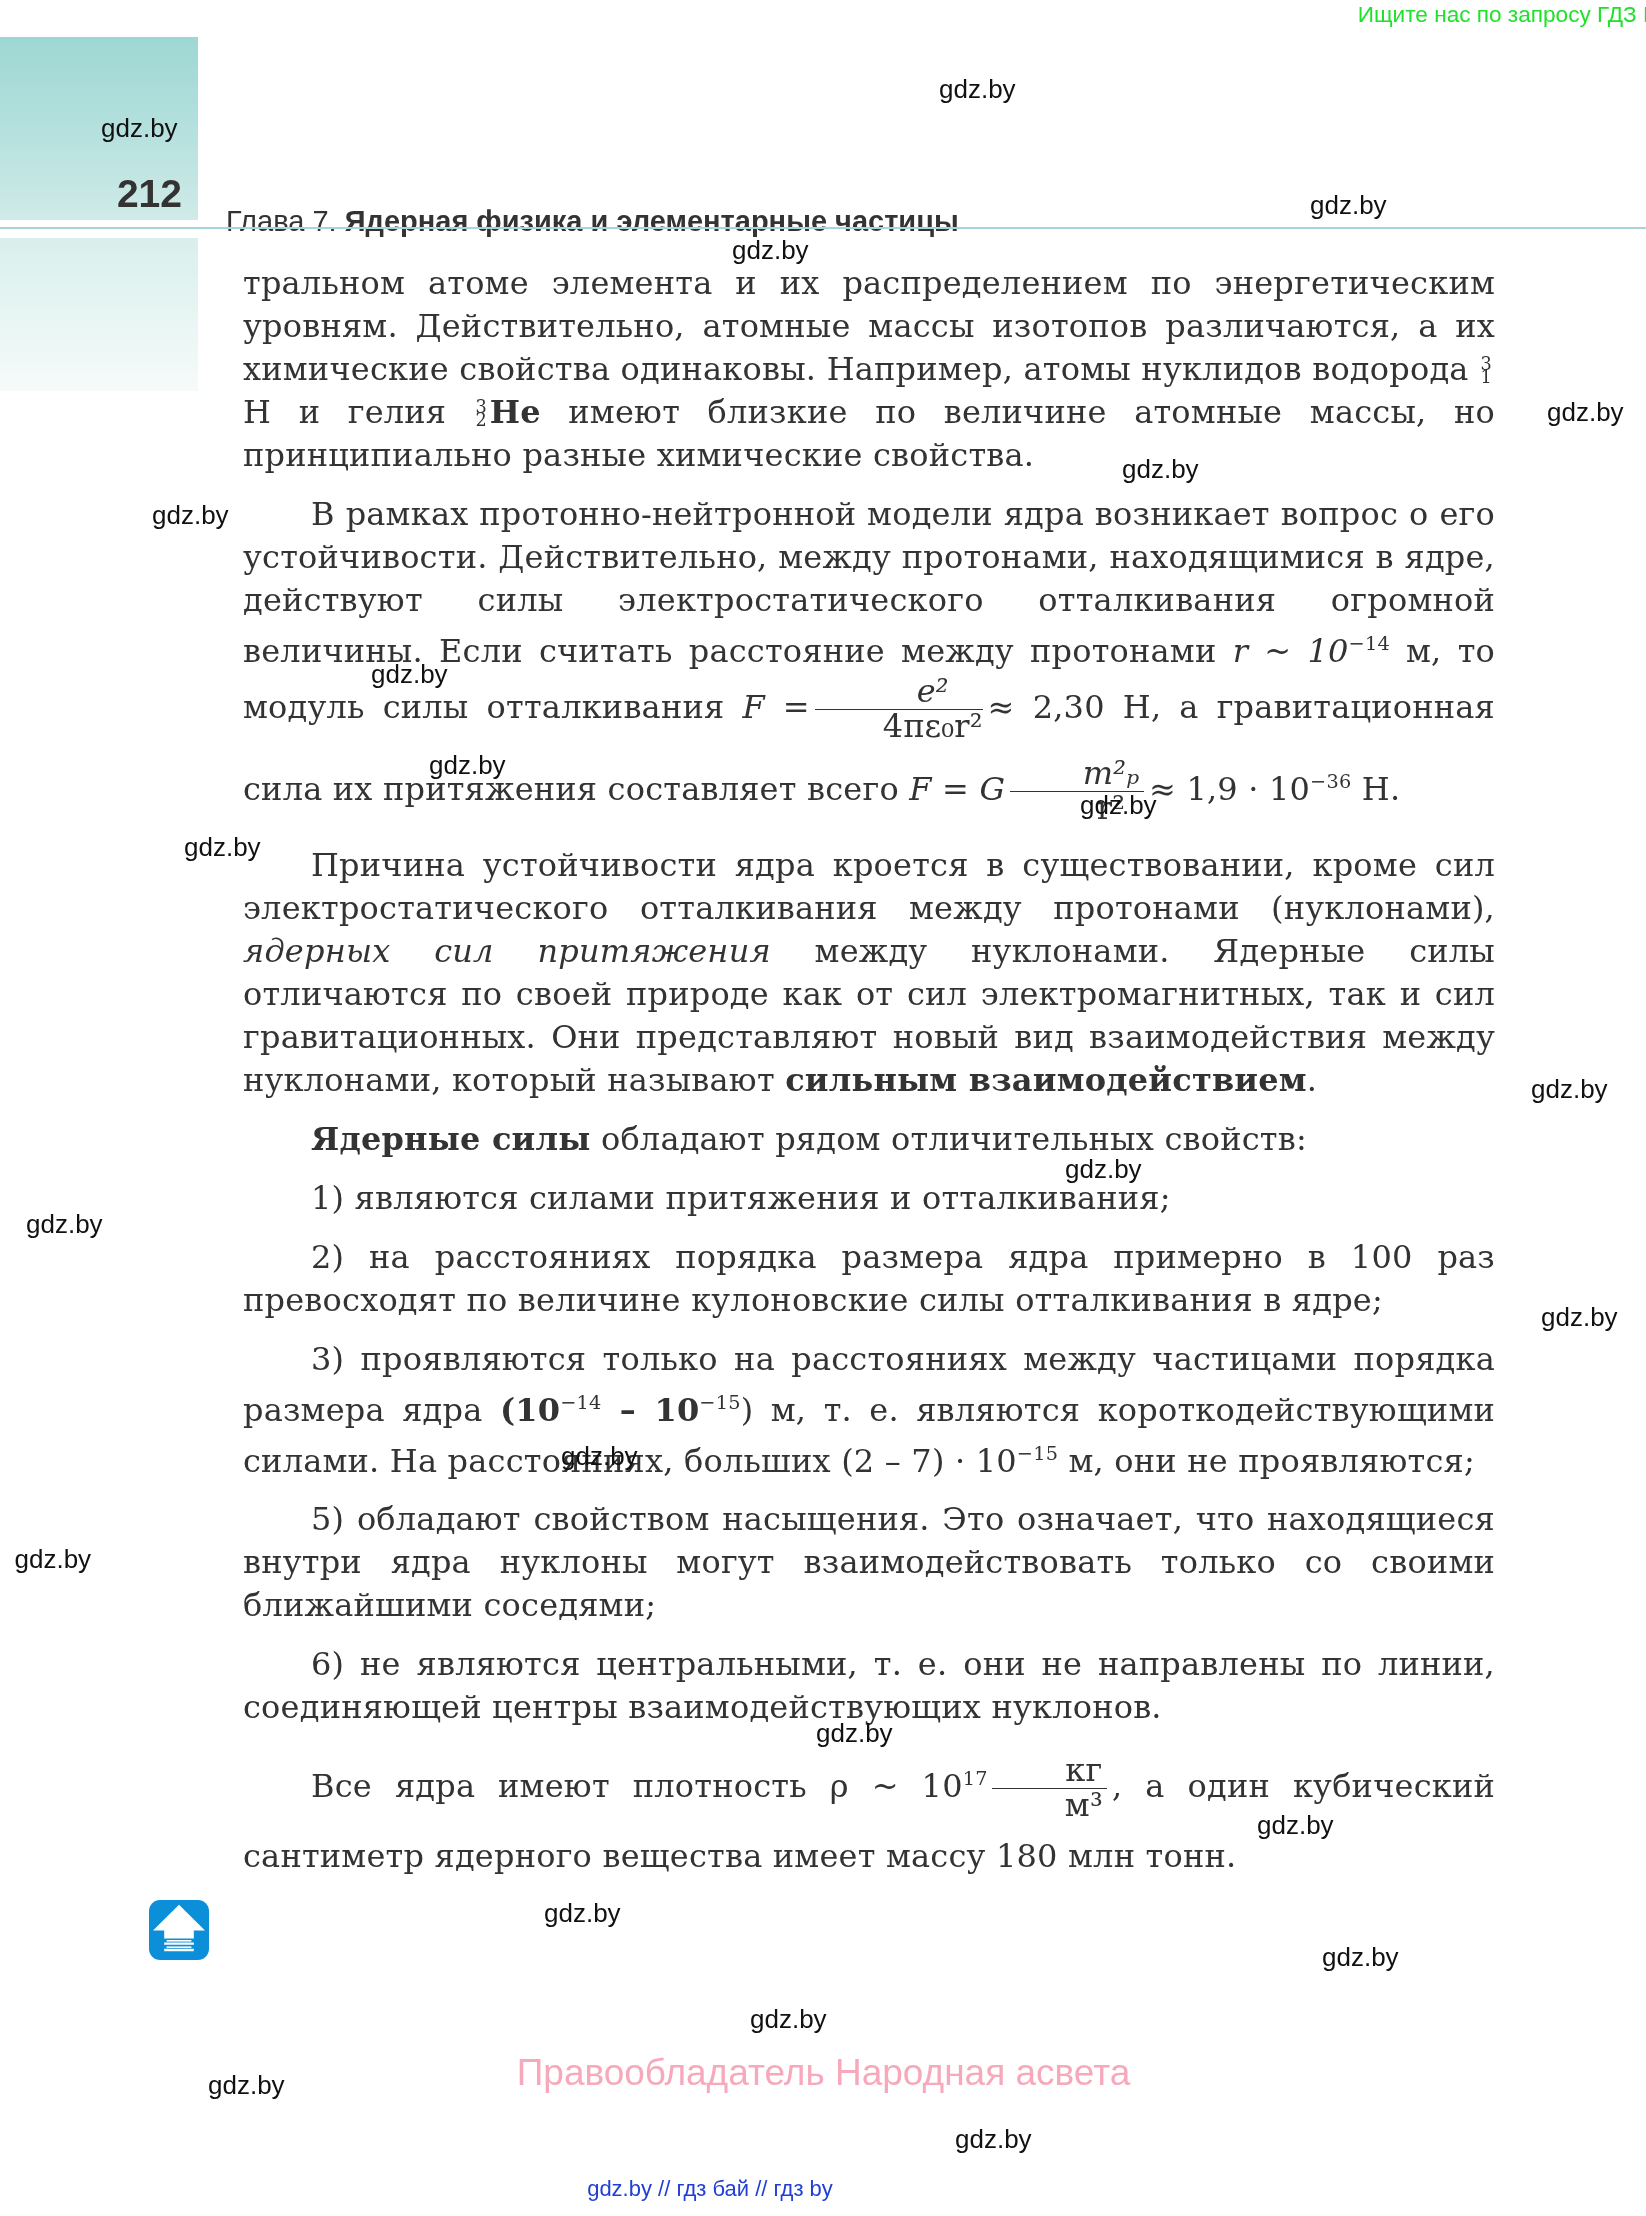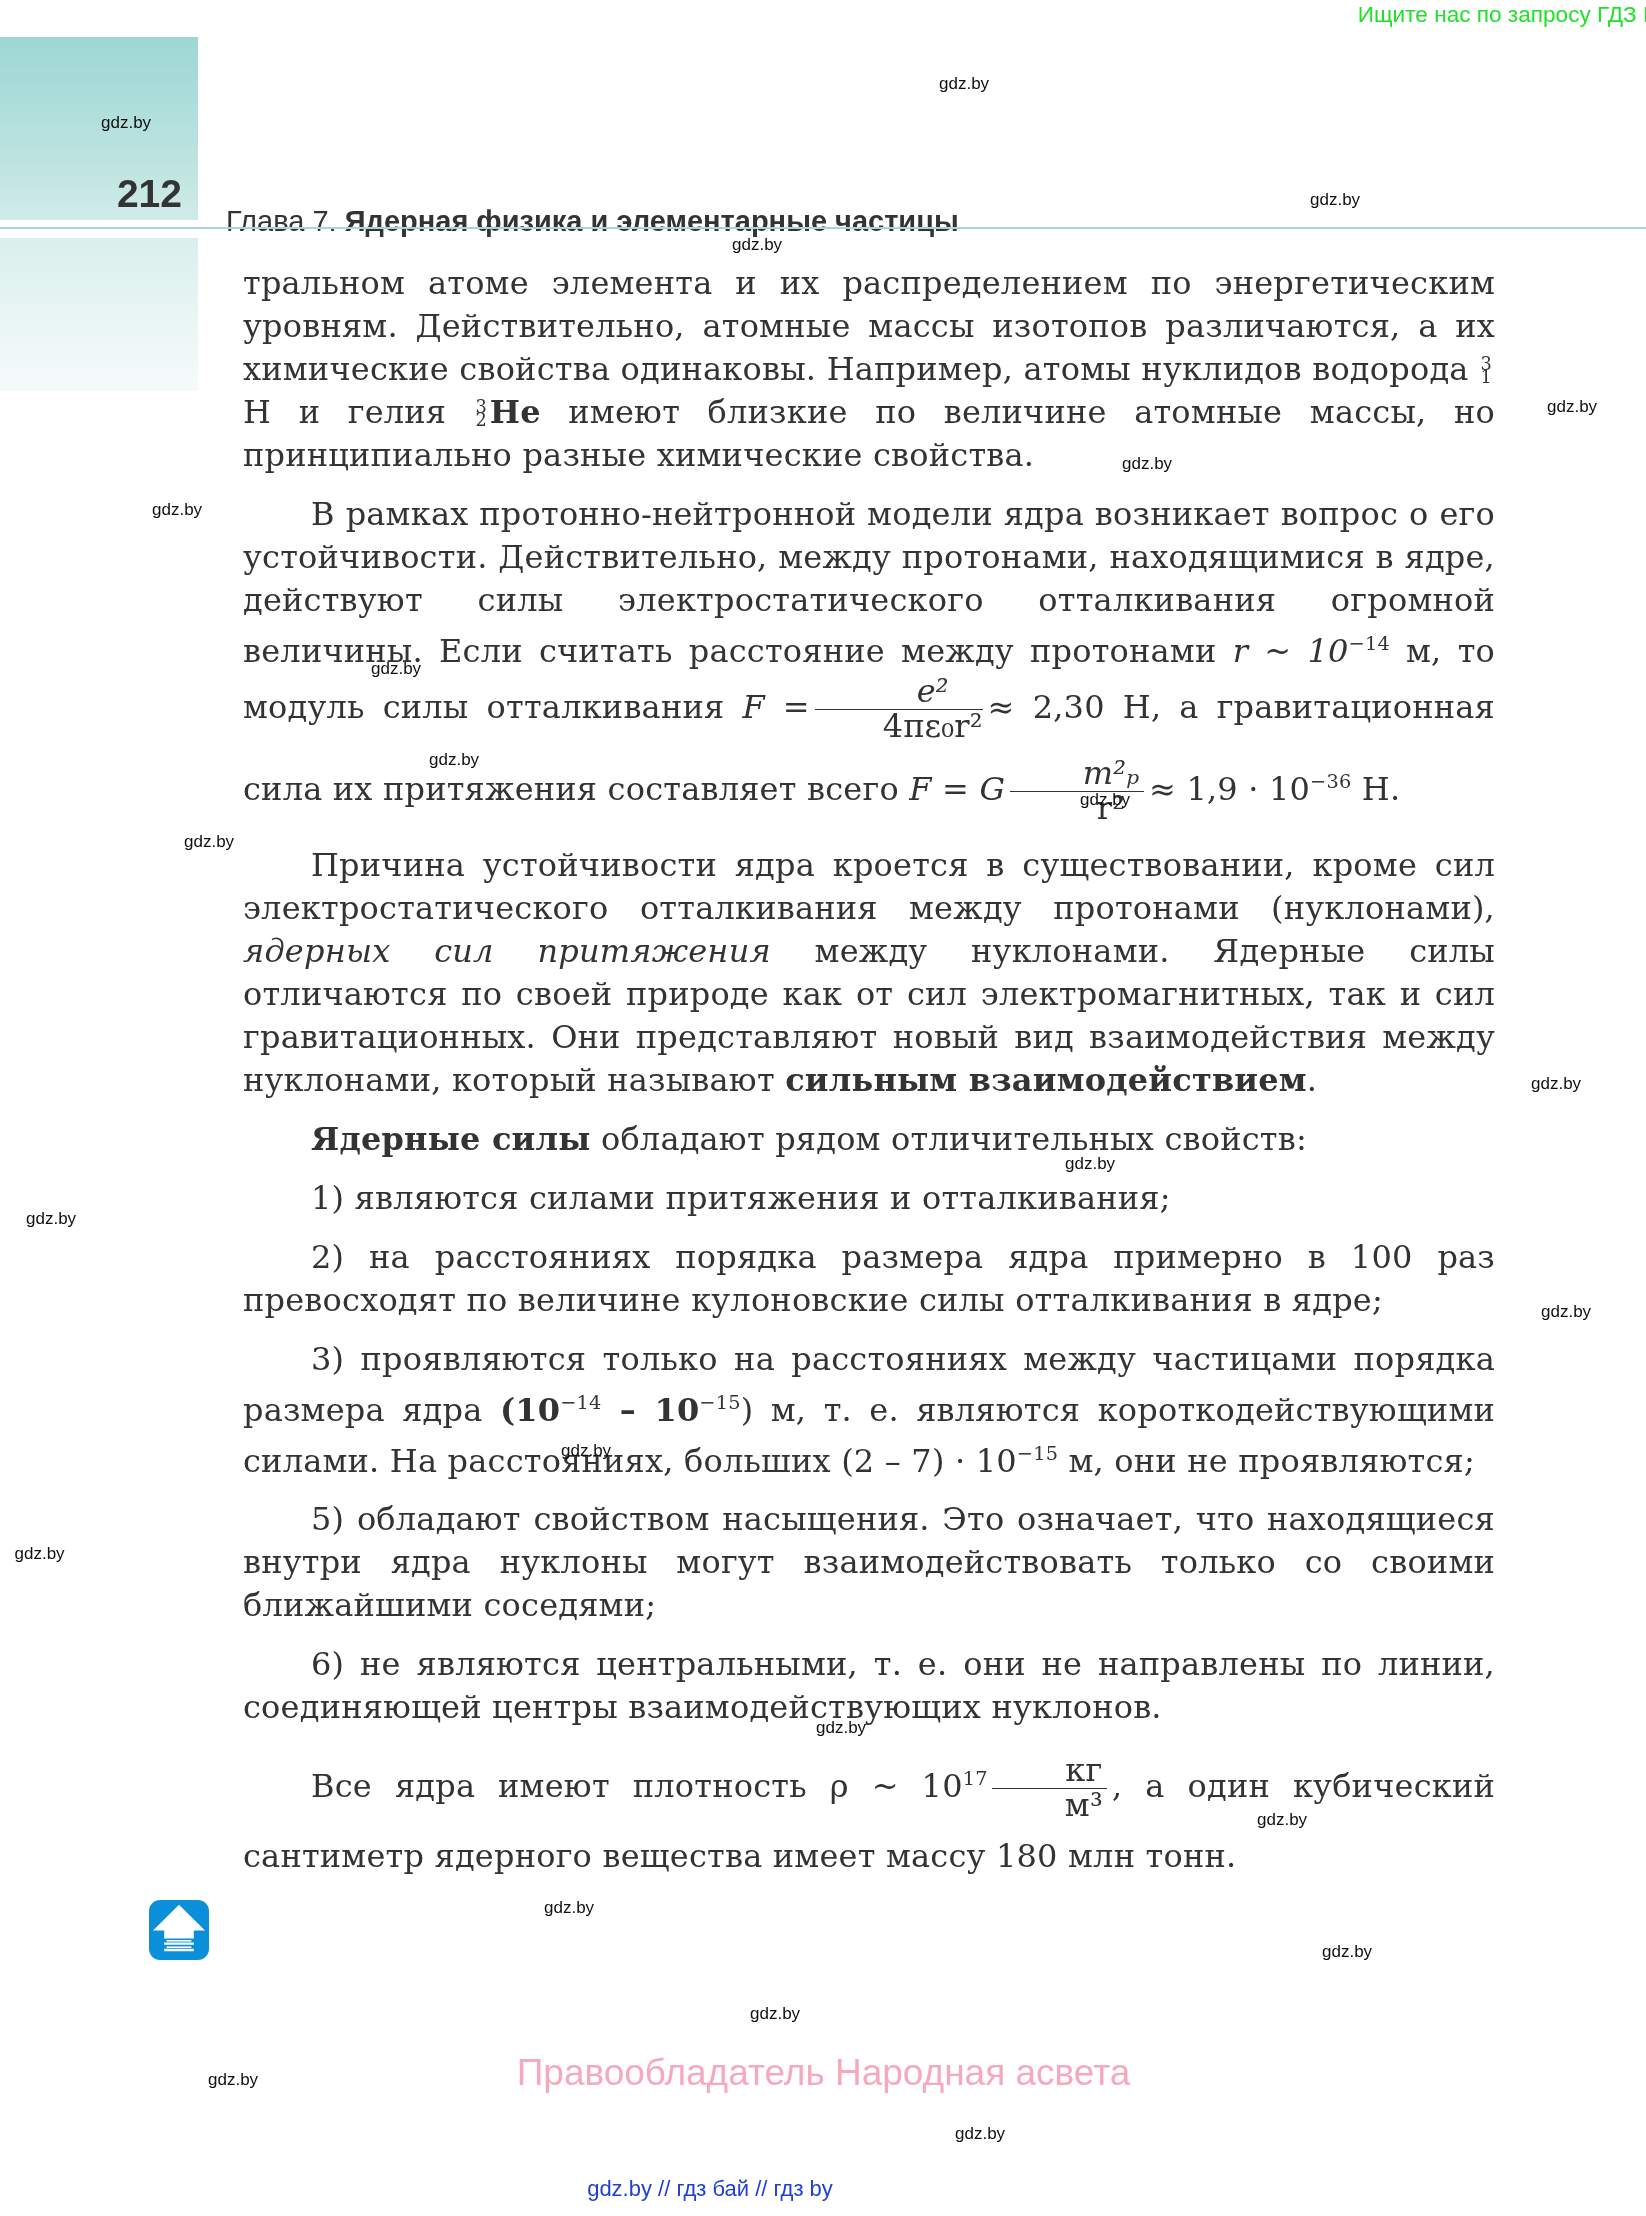--- a/index.html
+++ b/index.html
@@ -26,21 +26,21 @@
   .frac .den{display:block;}
   .it{font-style:italic;}
   .nuc{display:inline-block;position:relative;width:16px;vertical-align:baseline;}
   .nuc sup,.nuc sub{position:absolute;left:1.6px;font-size:17.7px;line-height:1;}
   .nuc sup{top:-24px;}
   .nuc sub{bottom:-6.4px;}
   sup.e{font-size:19.3px;}
   .tall{line-height:68px;}
   .tall2{line-height:77px;}
 
-  .wm{position:absolute;font-family:"Liberation Sans","DejaVu Sans",sans-serif;font-size:17px;color:#111;}
+  .wm{position:absolute;font-family:"Liberation Sans","DejaVu Sans",sans-serif;font-size:26px;color:#111;}
   #info-icon{left:149px;top:1900px;width:60px;height:60px;}
   #copyright{left:0;width:1647px;top:2052px;text-align:center;font-size:37px;color:#f7a9bc;}
   #footer-links{left:0;width:1420px;top:2176px;text-align:center;font-size:22px;color:#1f3fd6;}
 </style>
 </head>
 <body>
 
 <div id="top-banner" class="abs sans">Ищите нас по запросу ГДЗ Бай</div>
 
 <div id="teal-block" class="abs"></div>

